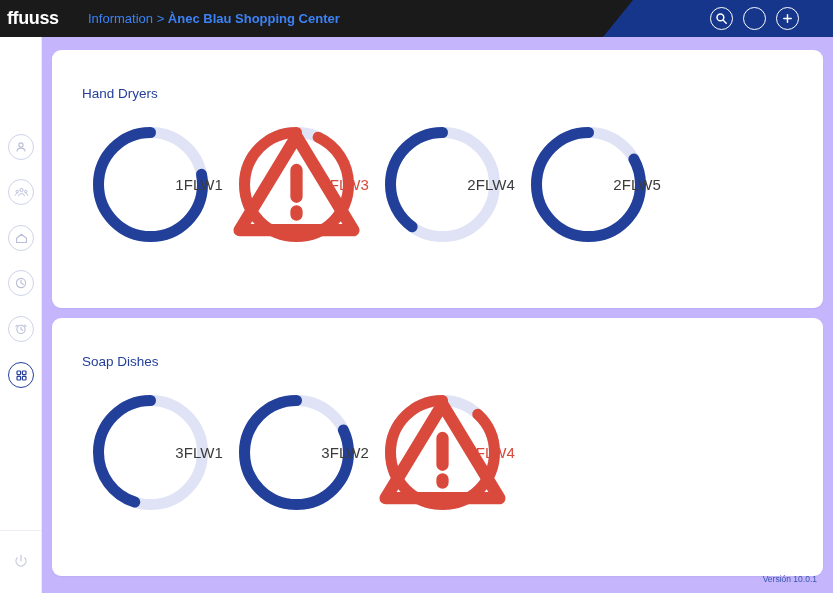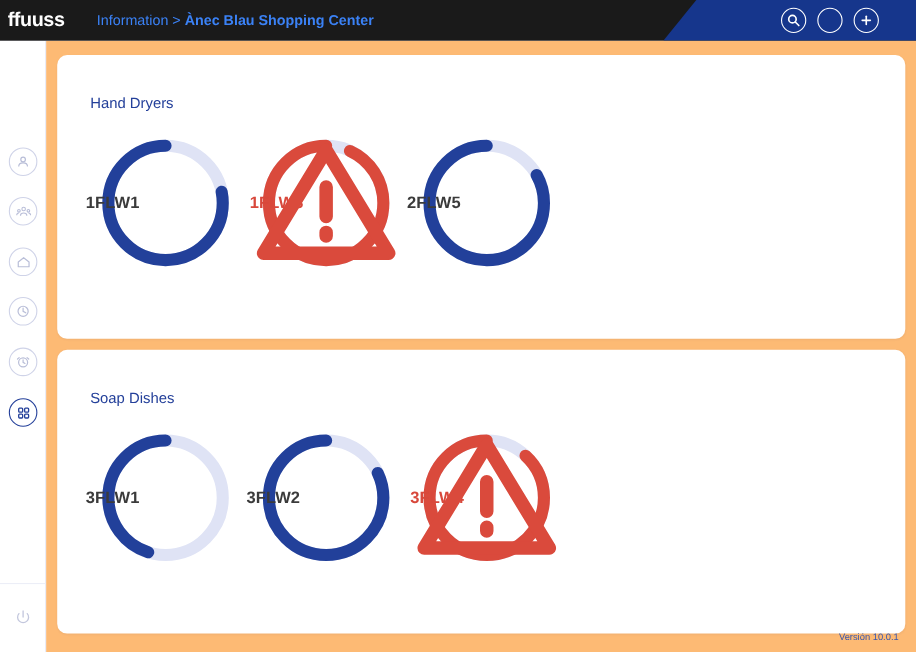--- a/index.html
+++ b/index.html
@@ -128,21 +128,21 @@
     background: #eceef7;
   }
 
   
   .content {
     position: absolute;
     top: 37px;
     left: 42px;
     width: 791px;
     height: 556px;
-    background: #fdba74;
+    background: #c4b5fd;
   }
 
   .card {
     position: absolute;
     left: 10px;
     width: 771px;
     background: #ffffff;
     border-radius: 9px;
     box-shadow: 0 1px 2px rgba(30,40,90,0.05);
   }
@@ -176,26 +176,25 @@
     position: absolute;
     top: 0; left: 0;
     width: 145px; height: 145px;
   }
   .donut-label {
     position: absolute;
     top: 0; left: 0;
     width: 145px; height: 145px;
     display: flex;
     align-items: center;
-    justify-content: flex-start;
+    justify-content: flex-end;
     gap: 3px;
     font-size: 15px;
     color: #3b3b3b;
     letter-spacing: 0.1px;
-    font-weight: bold;
   }
   .donut-label.alert { color: #d8483b; }
   .warn-ico { display: block; }
 
   
   .version {
     position: absolute;
     right: 16px;
     bottom: 8px;
     font-size: 8.5px;
@@ -334,20 +333,29 @@
                   <path d="M6.5 2.2 L11.6 10.6 H1.4 Z"></path>
                   <path d="M6.5 5.2 V7.6 M6.5 8.9 V9.2" stroke-linecap="round"></path>
                 </svg>
               </span>
               <span>1FLW3</span>
             </div>
           </div>
           <div class="donut">
             <svg viewBox="0 0 145 145">
               <circle cx="72.5" cy="72.5" r="52" fill="none" stroke="#dfe3f5" stroke-width="11"></circle>
+              <circle cx="72.5" cy="72.5" r="52" fill="none" stroke="#22409a" stroke-width="11" stroke-linecap="round" stroke-dasharray="130.69025438933542 196.0353815840031" transform="rotate(-90 72.5 72.5) scale(1,-1) translate(0,-145)"></circle>
+            </svg>
+            <div class="donut-label">
+              <span>2FLW4</span>
+            </div>
+          </div>
+          <div class="donut">
+            <svg viewBox="0 0 145 145">
+              <circle cx="72.5" cy="72.5" r="52" fill="none" stroke="#dfe3f5" stroke-width="11"></circle>
               <circle cx="72.5" cy="72.5" r="52" fill="none" stroke="#22409a" stroke-width="11" stroke-linecap="round" stroke-dasharray="271.18227785787093 55.54335811546758" transform="rotate(-90 72.5 72.5) scale(1,-1) translate(0,-145)"></circle>
             </svg>
             <div class="donut-label">
               <span>2FLW5</span>
             </div>
           </div>
         </div>
     </div>
 
     <div class="card card-soap">

